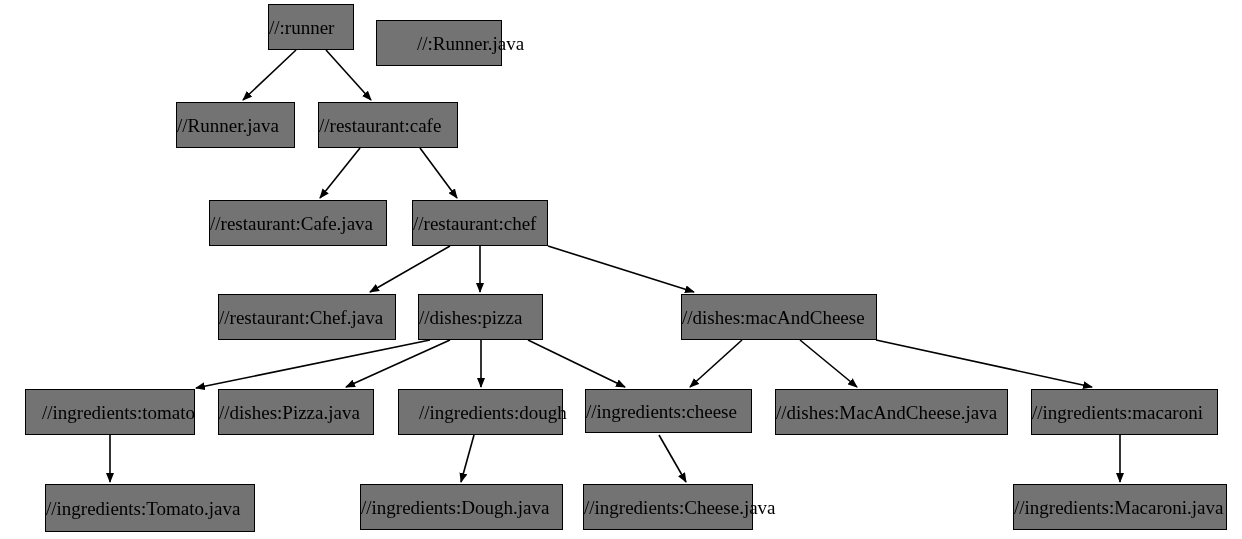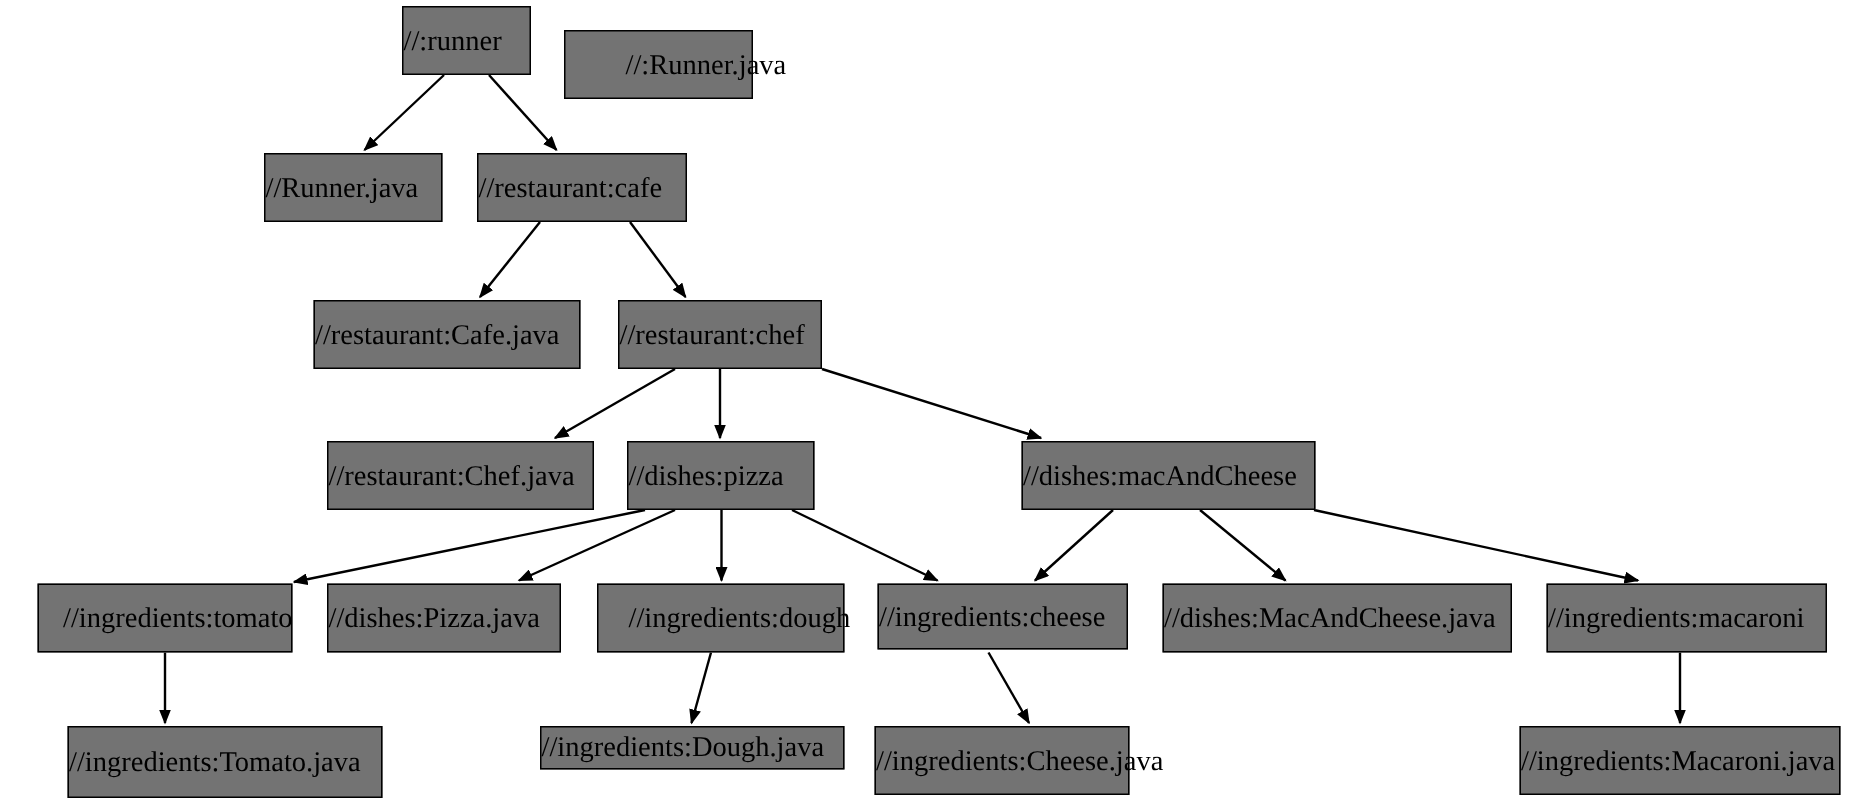--- a/index.html
+++ b/index.html
@@ -115,21 +115,21 @@
       </div>
       <div class="node" style="left: 775px; top: 389px; width: 233px; height: 46px;">
         <span class="node-label">//dishes:MacAndCheese.java</span>
       </div>
       <div class="node" style="left: 1031px; top: 389px; width: 187px; height: 46px;">
         <span class="node-label">//ingredients:macaroni</span>
       </div>
       <div class="node" style="left: 5px; top: 484px; width: 210px; height: 48px; margin-left: 40px;">
         <span class="node-label">//ingredients:Tomato.java</span>
       </div>
-      <div class="node" style="left: 360px; top: 484px; width: 203px; height: 29px;">
+      <div class="node" style="left: 360px; top: 484px; width: 203px; height: 46px;">
         <span class="node-label">//ingredients:Dough.java</span>
       </div>
       <div class="node" style="left: 583px; top: 484px; width: 170px; height: 46px;">
         <span class="node-label">//ingredients:Cheese.java</span>
       </div>
       <div class="node" style="left: 1013px; top: 484px; width: 214px; height: 46px;">
         <span class="node-label">//ingredients:Macaroni.java</span>
       </div>
     </div>
 

